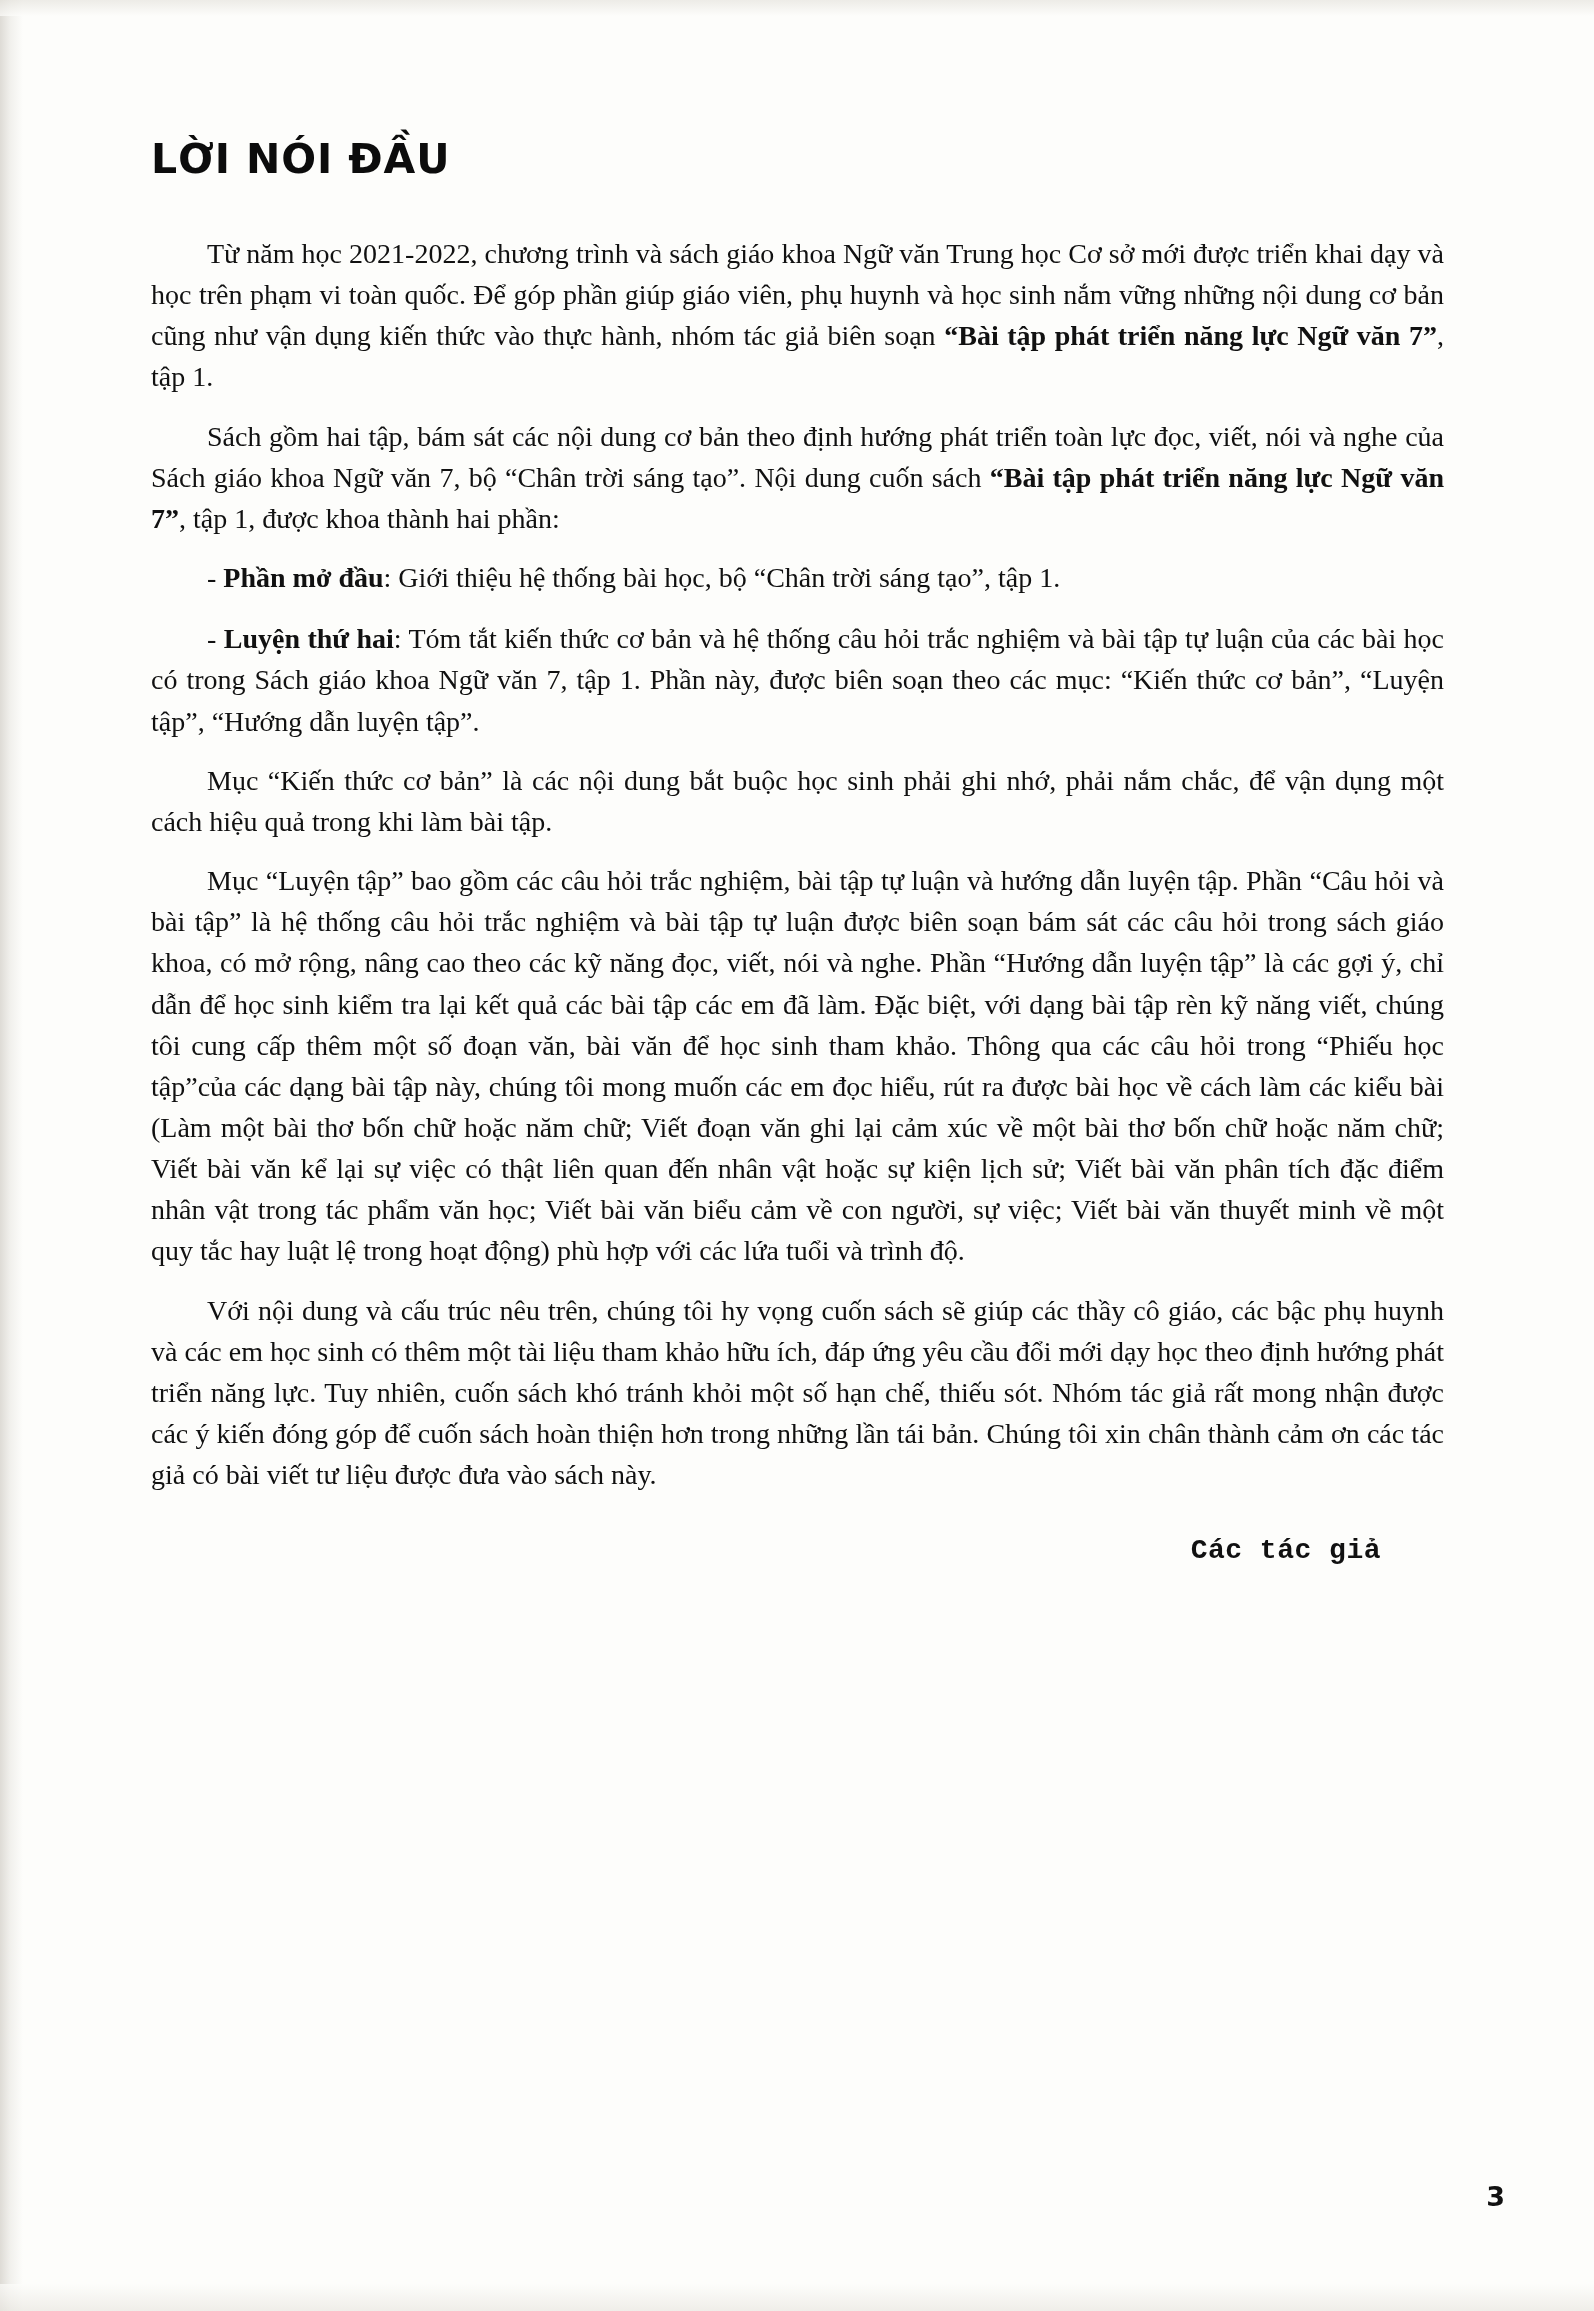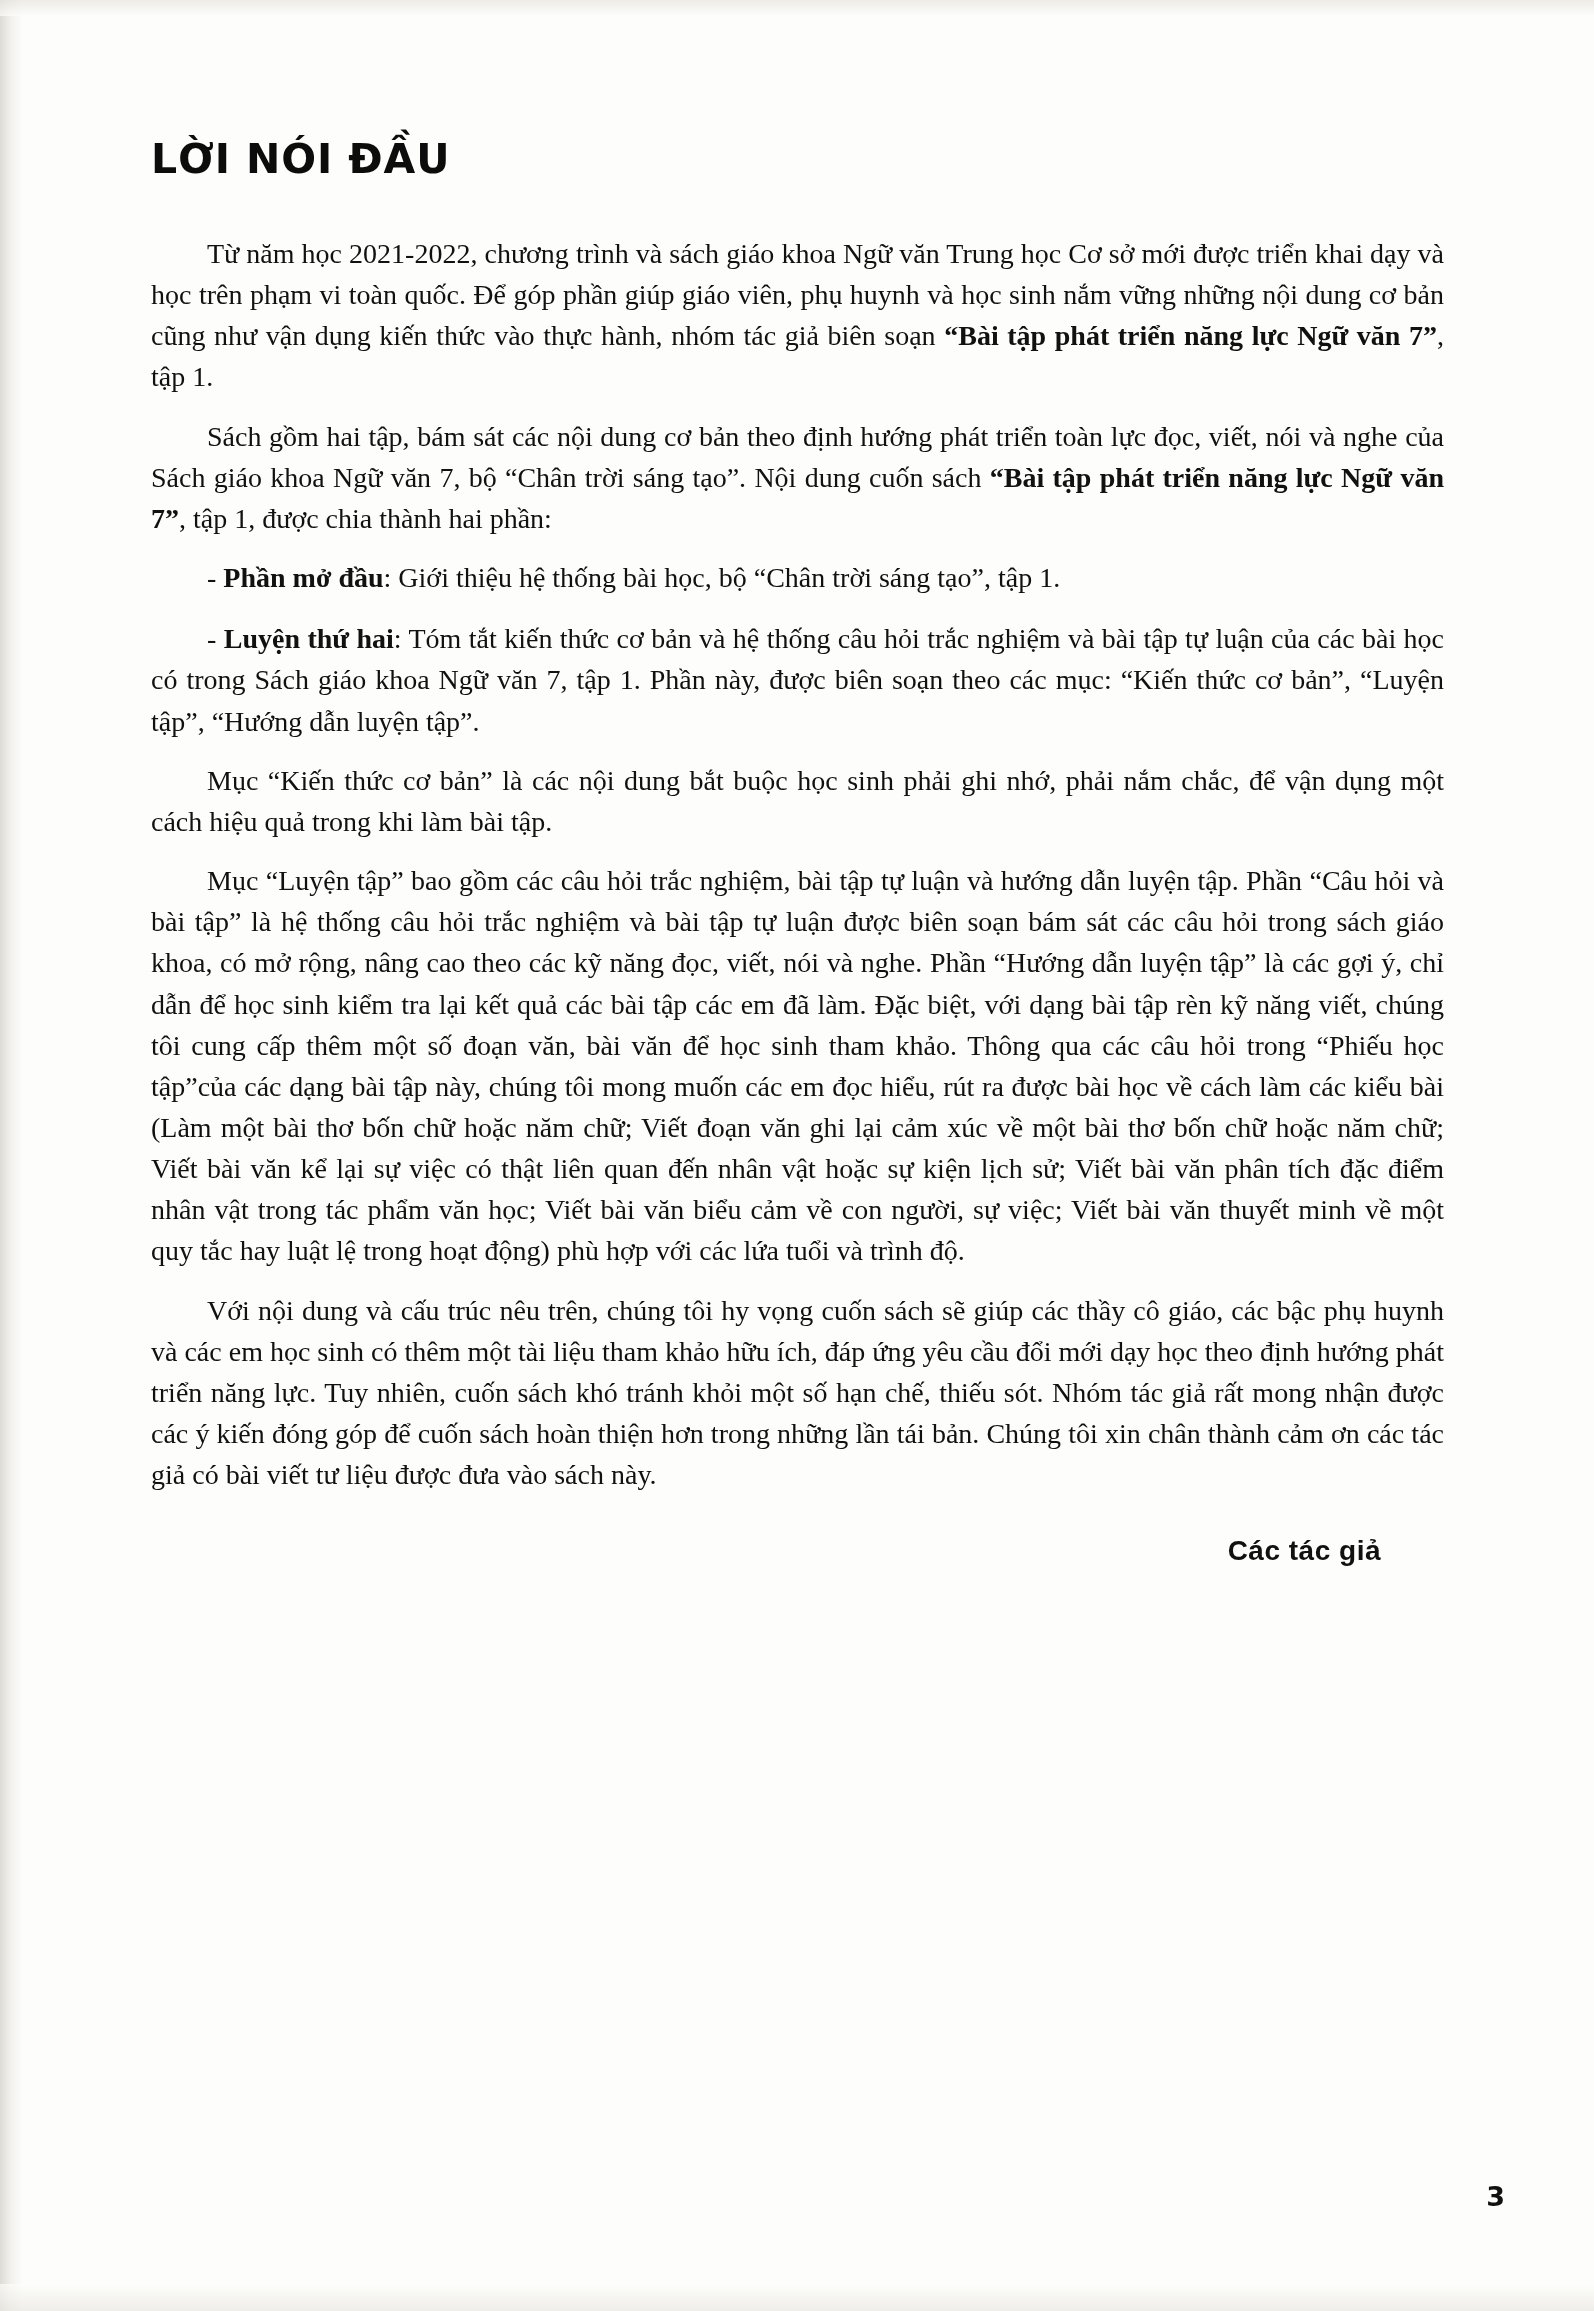--- a/index.html
+++ b/index.html
@@ -72,21 +72,21 @@
   }
   .para.gap-before {
     margin-top: 20px;
   }
   .b {
     font-weight: bold;
   }
   .signature {
     margin-top: 40px;
     text-align: right;
-    font-family: Liberation Sans, sans-serif;
+    font-family: Liberation Mono, monospace;
     font-weight: bold;
     font-size: 28px;
     letter-spacing: 0.5px;
     padding-right: 63px;
   }
   .page-number {
     position: absolute;
     right: 90px;
     bottom: 99px;
     font-family: "DejaVu Sans", sans-serif;
@@ -100,21 +100,21 @@
 
 <div class="page">
   <div class="scan-edge-left"></div>
   <div class="scan-edge-top"></div>
   <div class="scan-edge-bottom"></div>
 
   <div class="content">
     <h1 class="doc-title">LỜI NÓI ĐẦU</h1>
     <div id="paragraphs">
         <p class="para indent"><span>Từ năm học 2021-2022, chương trình và sách giáo khoa Ngữ văn Trung học Cơ sở mới được triển khai dạy và học trên phạm vi toàn quốc. Để góp phần giúp giáo viên, phụ huynh và học sinh nắm vững những nội dung cơ bản cũng như vận dụng kiến thức vào thực hành, nhóm tác giả biên soạn </span><span class="b">“Bài tập phát triển năng lực Ngữ văn 7”</span><span>, tập 1.</span></p>
-        <p class="para indent"><span>Sách gồm hai tập, bám sát các nội dung cơ bản theo định hướng phát triển toàn lực đọc, viết, nói và nghe của Sách giáo khoa Ngữ văn 7, bộ “Chân trời sáng tạo”. Nội dung cuốn sách </span><span class="b">“Bài tập phát triển năng lực Ngữ văn 7”</span><span>, tập 1, được chia thành hai phần:</span></p>
+        <p class="para indent"><span>Sách gồm hai tập, bám sát các nội dung cơ bản theo định hướng phát triển toàn lực đọc, viết, nói và nghe của Sách giáo khoa Ngữ văn 7, bộ “Chân trời sáng tạo”. Nội dung cuốn sách </span><span class="b">“Bài tập phát triển năng lực Ngữ văn 7”</span><span>, tập 1, được khoa thành hai phần:</span></p>
         <p class="para indent tight"><span>- </span><span class="b">Phần mở đầu</span><span>: Giới thiệu hệ thống bài học, bộ “Chân trời sáng tạo”, tập 1.</span></p>
         <p class="para indent gap-before"><span>- </span><span class="b">Luyện thứ hai</span><span>: Tóm tắt kiến thức cơ bản và hệ thống câu hỏi trắc nghiệm và bài tập tự luận của các bài học có trong Sách giáo khoa Ngữ văn 7, tập 1. Phần này, được biên soạn theo các mục: “Kiến thức cơ bản”, “Luyện tập”, “Hướng dẫn luyện tập”.</span></p>
         <p class="para indent"><span>Mục “Kiến thức cơ bản” là các nội dung bắt buộc học sinh phải ghi nhớ, phải nắm chắc, để vận dụng một cách hiệu quả trong khi làm bài tập.</span></p>
         <p class="para indent"><span>Mục “Luyện tập” bao gồm các câu hỏi trắc nghiệm, bài tập tự luận và hướng dẫn luyện tập. Phần “Câu hỏi và bài tập” là hệ thống câu hỏi trắc nghiệm và bài tập tự luận được biên soạn bám sát các câu hỏi trong sách giáo khoa, có mở rộng, nâng cao theo các kỹ năng đọc, viết, nói và nghe. Phần “Hướng dẫn luyện tập” là các gợi ý, chỉ dẫn để học sinh kiểm tra lại kết quả các bài tập các em đã làm. Đặc biệt, với dạng bài tập rèn kỹ năng viết, chúng tôi cung cấp thêm một số đoạn văn, bài văn để học sinh tham khảo. Thông qua các câu hỏi trong “Phiếu học tập”của các dạng bài tập này, chúng tôi mong muốn các em đọc hiểu, rút ra được bài học về cách làm các kiểu bài (Làm một bài thơ bốn chữ hoặc năm chữ; Viết đoạn văn ghi lại cảm xúc về một bài thơ bốn chữ hoặc năm chữ; Viết bài văn kể lại sự việc có thật liên quan đến nhân vật hoặc sự kiện lịch sử; Viết bài văn phân tích đặc điểm nhân vật trong tác phẩm văn học; Viết bài văn biểu cảm về con người, sự việc; Viết bài văn thuyết minh về một quy tắc hay luật lệ trong hoạt động) phù hợp với các lứa tuổi và trình độ.</span></p>
         <p class="para indent"><span>Với nội dung và cấu trúc nêu trên, chúng tôi hy vọng cuốn sách sẽ giúp các thầy cô giáo, các bậc phụ huynh và các em học sinh có thêm một tài liệu  tham khảo hữu ích, đáp ứng yêu cầu đổi mới dạy học theo định hướng phát triển năng lực. Tuy nhiên, cuốn sách khó tránh khỏi một số hạn chế, thiếu sót. Nhóm tác giả rất mong nhận được các ý kiến đóng góp để cuốn sách hoàn thiện hơn trong những lần tái bản. Chúng tôi xin chân thành cảm ơn các tác giả có bài viết tư liệu được đưa vào sách này.</span></p>
       </div>
     <div class="signature">Các tác giả</div>
   </div>
 
   <div class="page-number">3</div>

